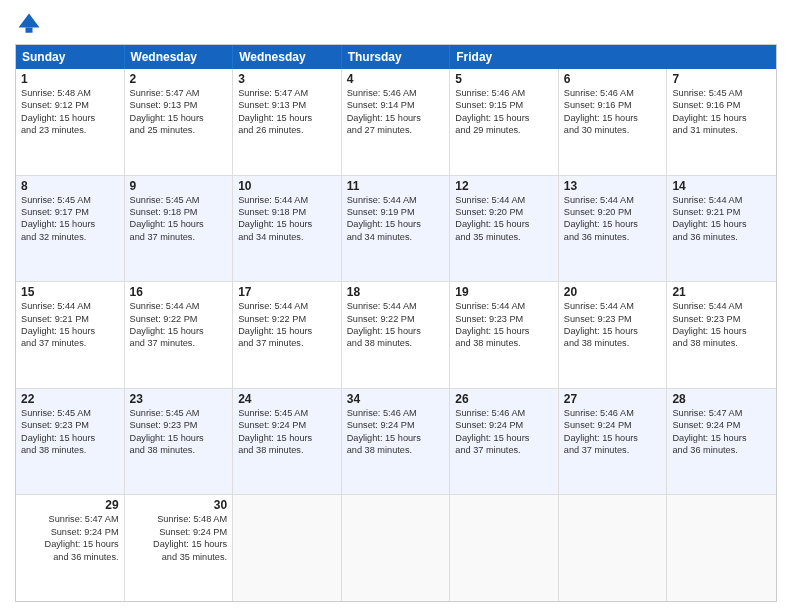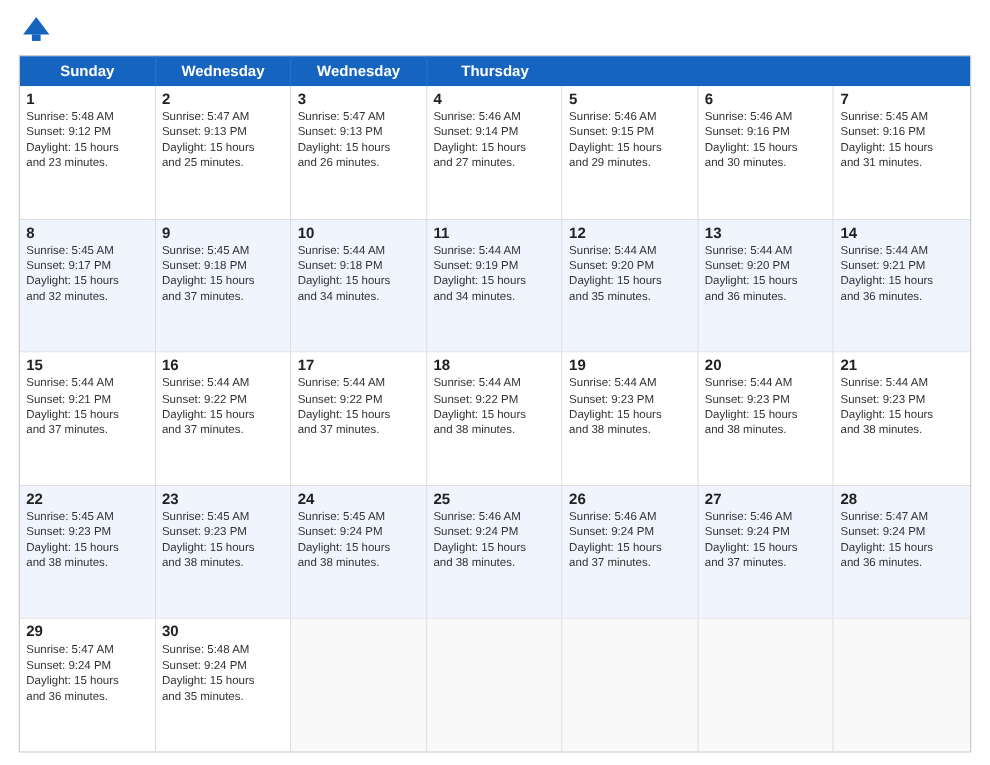--- a/index.html
+++ b/index.html
@@ -63,35 +63,35 @@
       display: grid;
       grid-template-columns: repeat(7, 1fr);
       background: #1565c0;
     }
     .cal-header-cell {
       color: #fff;
       font-weight: bold;
       font-size: 12px;
       padding: 5px 6px;
       border-right: 1px solid #1976d2;
-      text-align: center;
+      text-align: left;
     }
     .cal-header-cell:last-child { border-right: none; }
     .cal-body {
       flex: 1;
       display: flex;
       flex-direction: column;
     }
     .cal-week {
       display: grid;
       grid-template-columns: repeat(7, 1fr);
       flex: 1;
       border-bottom: 1px solid #ddd;
     }
-    .cal-week:last-child { border-bottom: none; }
+    .cal-week:last-child { border-bottom: none; text-align: right; }
     .cal-cell {
       border-right: 1px solid #ddd;
       padding: 3px 5px;
       font-size: 9.5px;
       color: #333;
       background: #fff;
       vertical-align: top;
       min-height: 0;
     }
     .cal-cell:last-child { border-right: none; }
@@ -130,20 +130,21 @@
       <div class="subtitle"></div>
     </div>
   </div>
 
   <div class="calendar">
     <div class="cal-header-row">
     <div class="cal-header-cell">Sunday</div>
         <div class="cal-header-cell">Wednesday</div>
         <div class="cal-header-cell">Wednesday</div>
         <div class="cal-header-cell">Thursday</div>
+        <div class="cal-header-cell">Friday</div>
       </div>
     <div class="cal-body">
     <div class="cal-week">
           <div class="cal-cell">
             <span class="day-num">1</span>
             <span class="cell-line">Sunrise: 5:48 AM</span>
             <span class="cell-line">Sunset: 9:12 PM</span>
             <span class="cell-line">Daylight: 15 hours</span>
             <span class="cell-line">and 23 minutes.</span>
           </div>
@@ -308,21 +309,21 @@
             <span class="cell-line">and 38 minutes.</span>
           </div>
           <div class="cal-cell alt-bg">
             <span class="day-num">24</span>
             <span class="cell-line">Sunrise: 5:45 AM</span>
             <span class="cell-line">Sunset: 9:24 PM</span>
             <span class="cell-line">Daylight: 15 hours</span>
             <span class="cell-line">and 38 minutes.</span>
           </div>
           <div class="cal-cell alt-bg">
-            <span class="day-num">25</span>
+            <span class="day-num">34</span>
             <span class="cell-line">Sunrise: 5:46 AM</span>
             <span class="cell-line">Sunset: 9:24 PM</span>
             <span class="cell-line">Daylight: 15 hours</span>
             <span class="cell-line">and 38 minutes.</span>
           </div>
           <div class="cal-cell alt-bg">
             <span class="day-num">26</span>
             <span class="cell-line">Sunrise: 5:46 AM</span>
             <span class="cell-line">Sunset: 9:24 PM</span>
             <span class="cell-line">Daylight: 15 hours</span>

